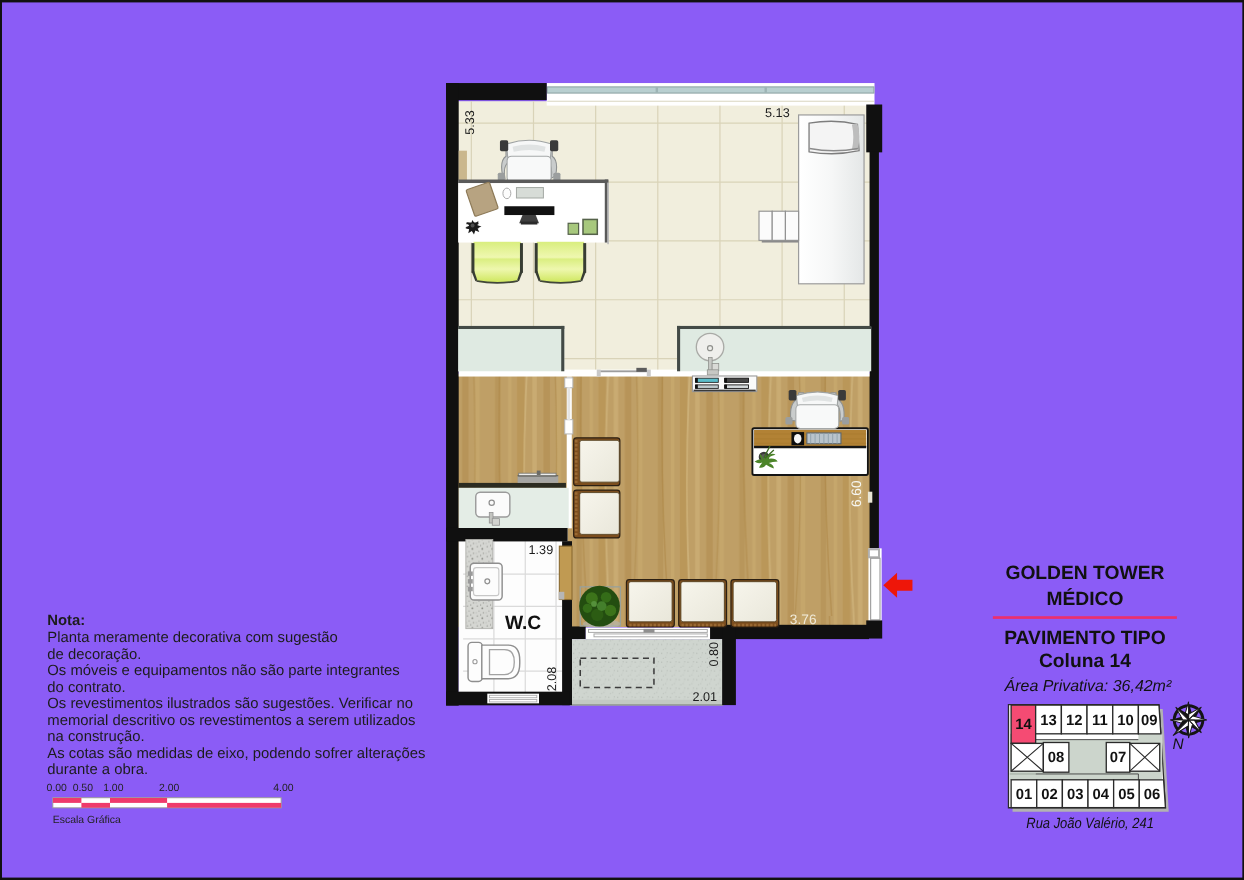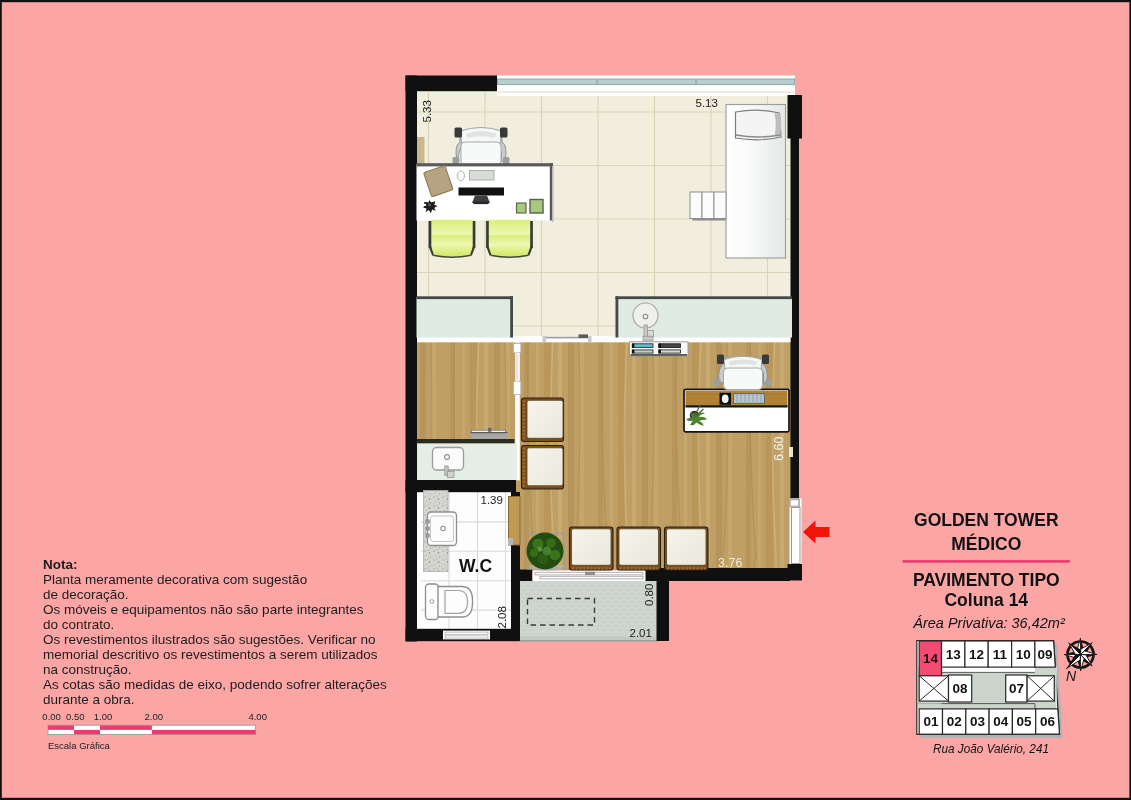--- a/index.html
+++ b/index.html
@@ -1,16 +1,16 @@
 <!DOCTYPE html>
 <html><head>
 <meta charset="utf-8">
 <style>
   html,body{margin:0;padding:0;background:#fff;}
-  .page{position:relative;width:1131px;height:800px;background:#fca5a5;overflow:hidden;font-family:"Liberation Sans",sans-serif;transform:translateZ(0);}
+  .page{position:relative;width:1131px;height:800px;background:#8b5cf6;overflow:hidden;font-family:"Liberation Sans",sans-serif;transform:translateZ(0);}
   svg{position:absolute;left:0;top:0;}
 </style>
 </head>
 <body>
 <div class="page">
 <svg width="1131" height="800" viewBox="0 0 1131 800">
 <defs>
   <linearGradient id="bedg" x1="0" y1="0" x2="1" y2="0">
     <stop offset="0" stop-color="#ffffff"></stop>
           <stop offset="0.5" stop-color="#f6f7f7"></stop>

